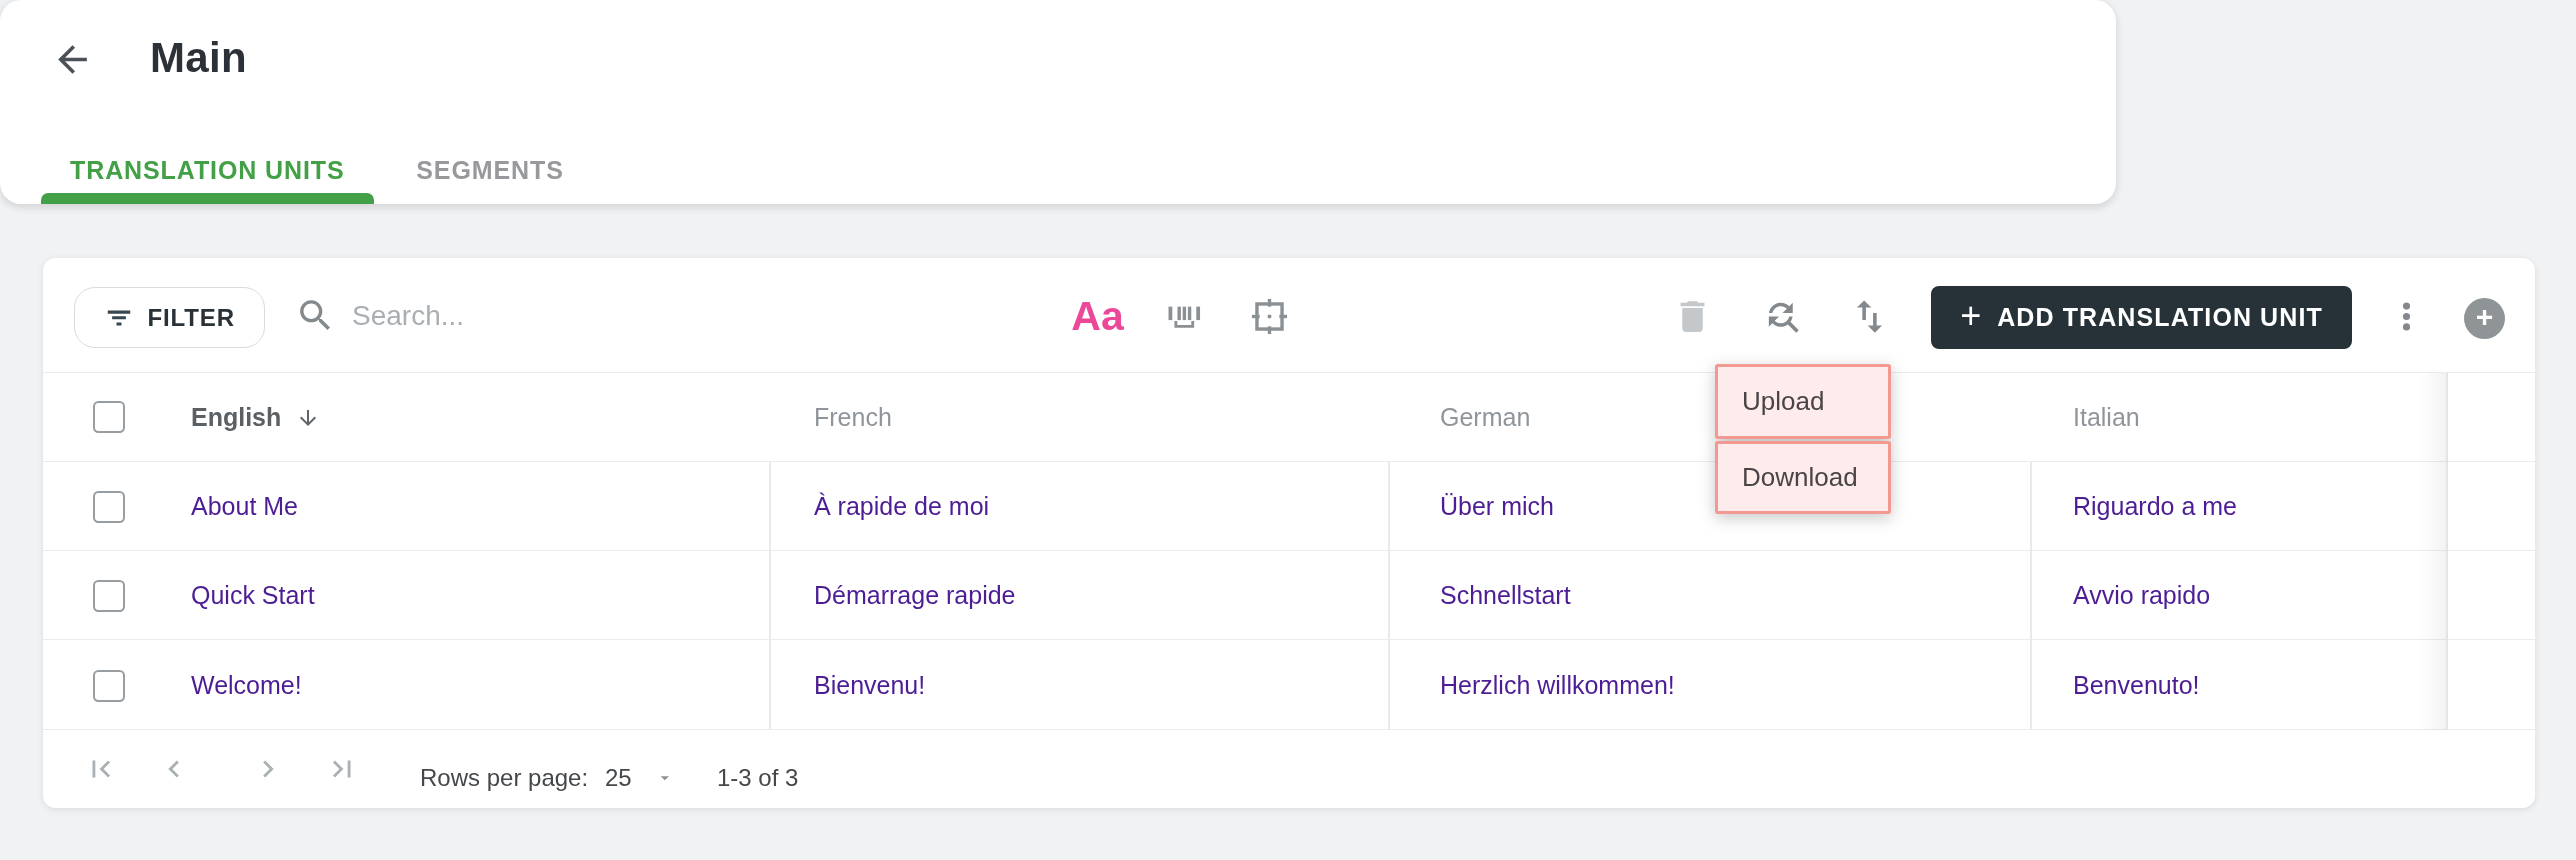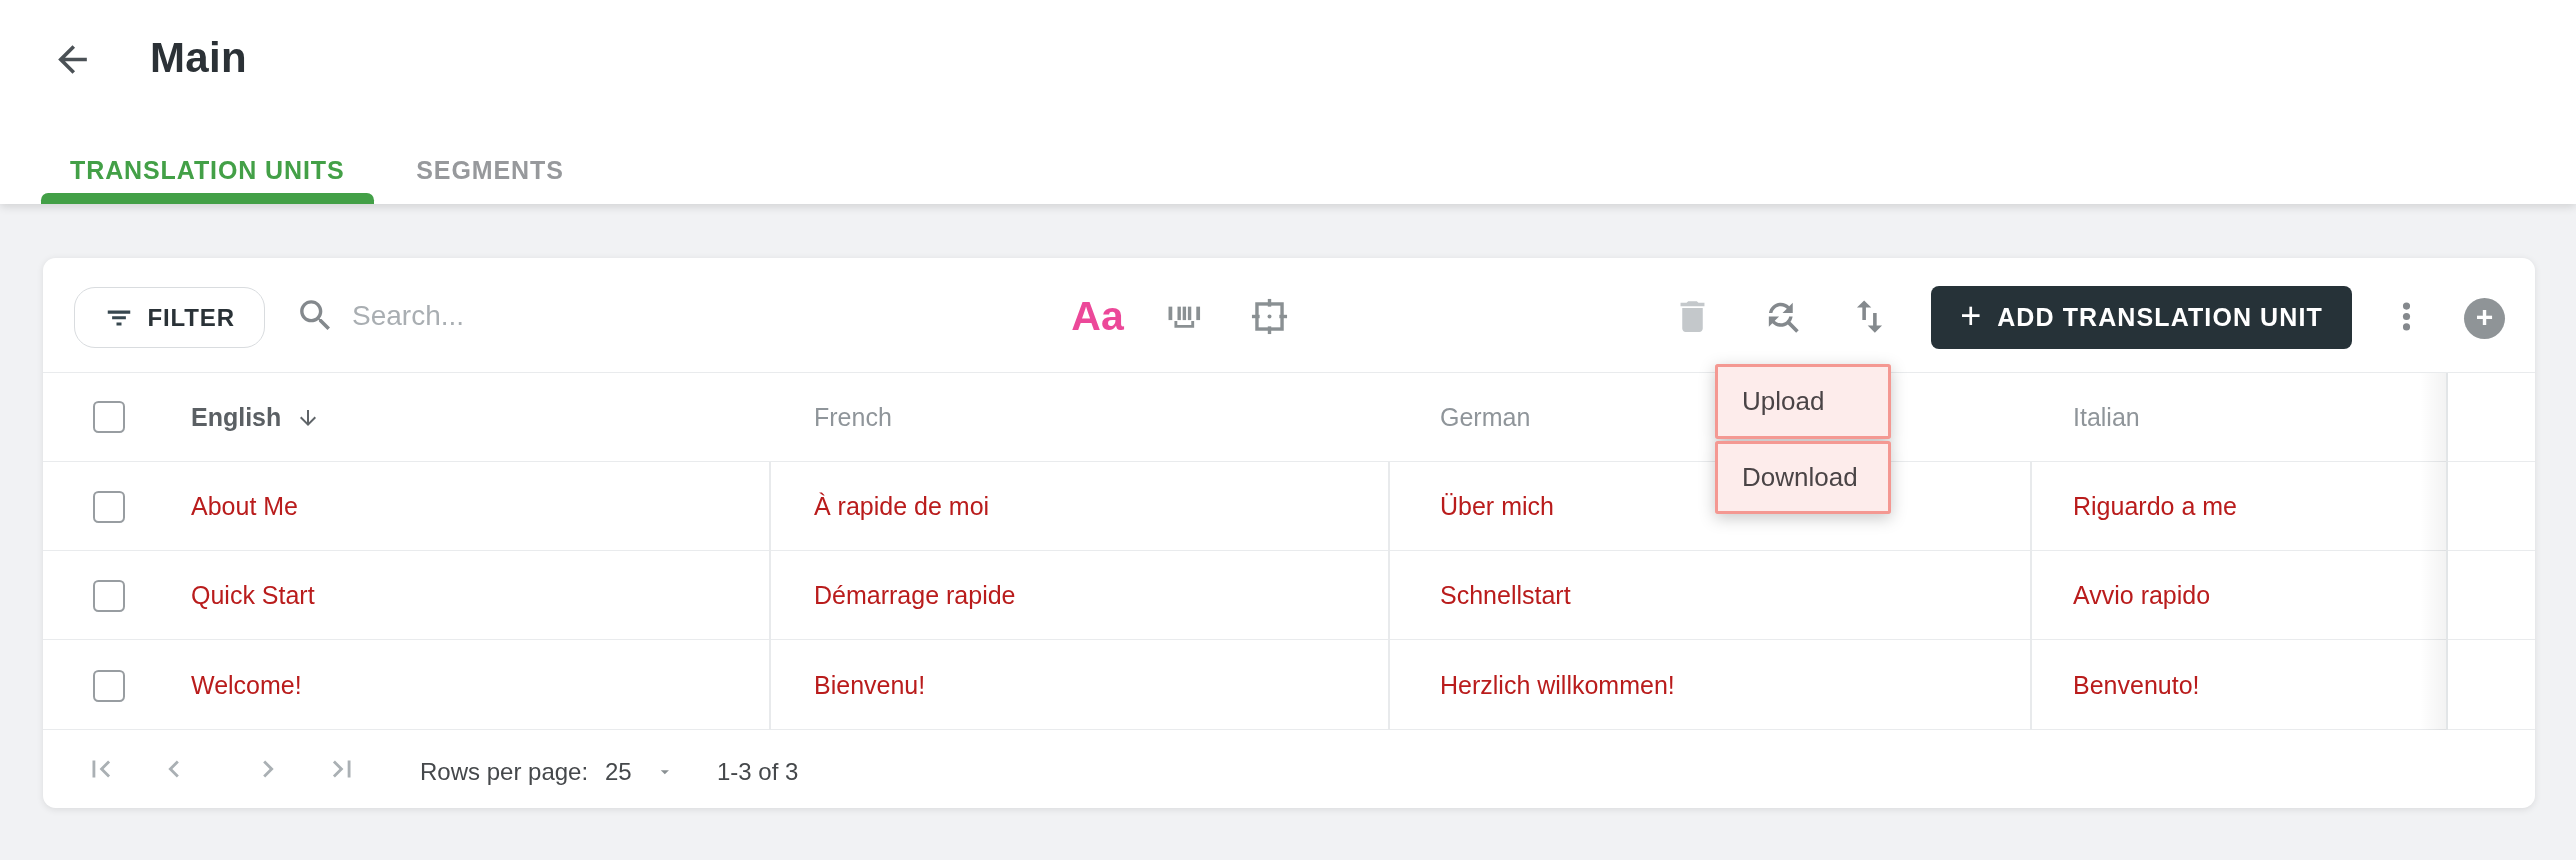--- a/index.html
+++ b/index.html
@@ -6,22 +6,22 @@
   html,body { width:2576px; height:860px; }
   body {
     font-family:"Liberation Sans","DejaVu Sans",sans-serif;
     background:#ffffff;
     -webkit-font-smoothing:antialiased;
   }
   .screen { position:relative; width:2576px; height:860px; overflow:hidden; background:#f1f2f4; }
 
   
   .topbar {
-    position:absolute; left:0; top:0; width:2576px; height:204px;
-    background:#ffffff; box-shadow:0 2.7px 9px rgba(0,0,0,0.14); z-index:5;
+    position:absolute; left:0; top:0; width:2116px; height:204px;
+    background:#ffffff; box-shadow:0 2.7px 9px rgba(0,0,0,0.14); z-index:5;border-radius:21px;
   }
   .back-btn {
     position:absolute; left:47px; top:34px; width:50px; height:50px;
     display:flex; align-items:center; justify-content:center; border:none; background:transparent; cursor:pointer;
   }
   .page-title {
     position:absolute; left:150px; top:34px;
     font-size:42px; font-weight:700; color:#2b3136; letter-spacing:0.3px;
   }
   .tabs { position:absolute; left:41px; bottom:0; display:flex; height:68px; }
@@ -72,39 +72,39 @@
     display:flex; align-items:center; justify-content:center;
     color:#ffffff; font-size:30px; font-weight:600; line-height:1; padding-bottom:3.6px;
   }
 
   
   .thead { position:absolute; left:0; top:115px; width:100%; height:89px; border-bottom:1.8px solid #e9ebed; }
   .th { position:absolute; top:0; height:89px; display:flex; align-items:center; gap:14.3px; font-size:25px; }
   .th.active { color:#5b6064; font-weight:600; cursor:pointer; }
   .th.plain  { color:#8f959a; font-weight:500; cursor:pointer; }
   .row { position:absolute; left:0; width:100%; height:89px; border-bottom:1.8px solid #e9ebed; cursor:pointer; }
-  .cell { position:absolute; top:0; height:89px; display:flex; align-items:center; font-size:25px; color:#b91c1c; }
+  .cell { position:absolute; top:0; height:89px; display:flex; align-items:center; font-size:25px; color:#4c1d95; }
   .checkbox {
     position:absolute; left:50px; width:32px; height:32px;
     border:2.7px solid #989da1; border-radius:5.4px; background:#fff; cursor:pointer;
   }
   .vsep { position:absolute; width:1.8px; background:#e8eaec; }
   .pin-sep { position:absolute; left:2403px; top:115px; width:1.8px; height:357px; background:#e2e5e7; }
   .pin-shadow {
     position:absolute; left:2377px; top:115px; width:27px; height:357px;
     background:linear-gradient(to right, rgba(0,0,0,0), rgba(0,0,0,0.05));
   }
 
   
   .tfoot { position:absolute; left:0; top:472px; width:100%; height:76px; }
   .pager-btn {
     position:absolute; top:19.7px; width:39px; height:39px; border:none; background:transparent; cursor:pointer;
     display:flex; align-items:center; justify-content:center;
   }
-  .foot-text { position:absolute; top:4px; height:76px; display:flex; align-items:center; font-size:24px; color:#45484b; }
+  .foot-text { position:absolute; top:10px; height:76px; display:flex; align-items:center; font-size:24px; color:#45484b; }
   .rpp-select { cursor:pointer; display:flex; align-items:center; gap:23px; }
 
   
   .menu {
     position:absolute; left:1715px; top:352px; width:176px; z-index:20;
     display:flex; flex-direction:column; gap:1.8px;
     filter:drop-shadow(0 4.5px 8px rgba(0,0,0,0.22));
     margin-top:12px;
   }
   .menu-item {

